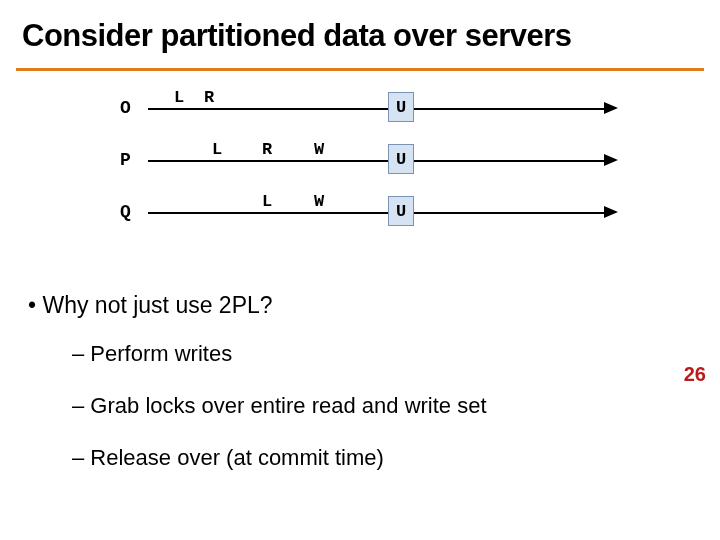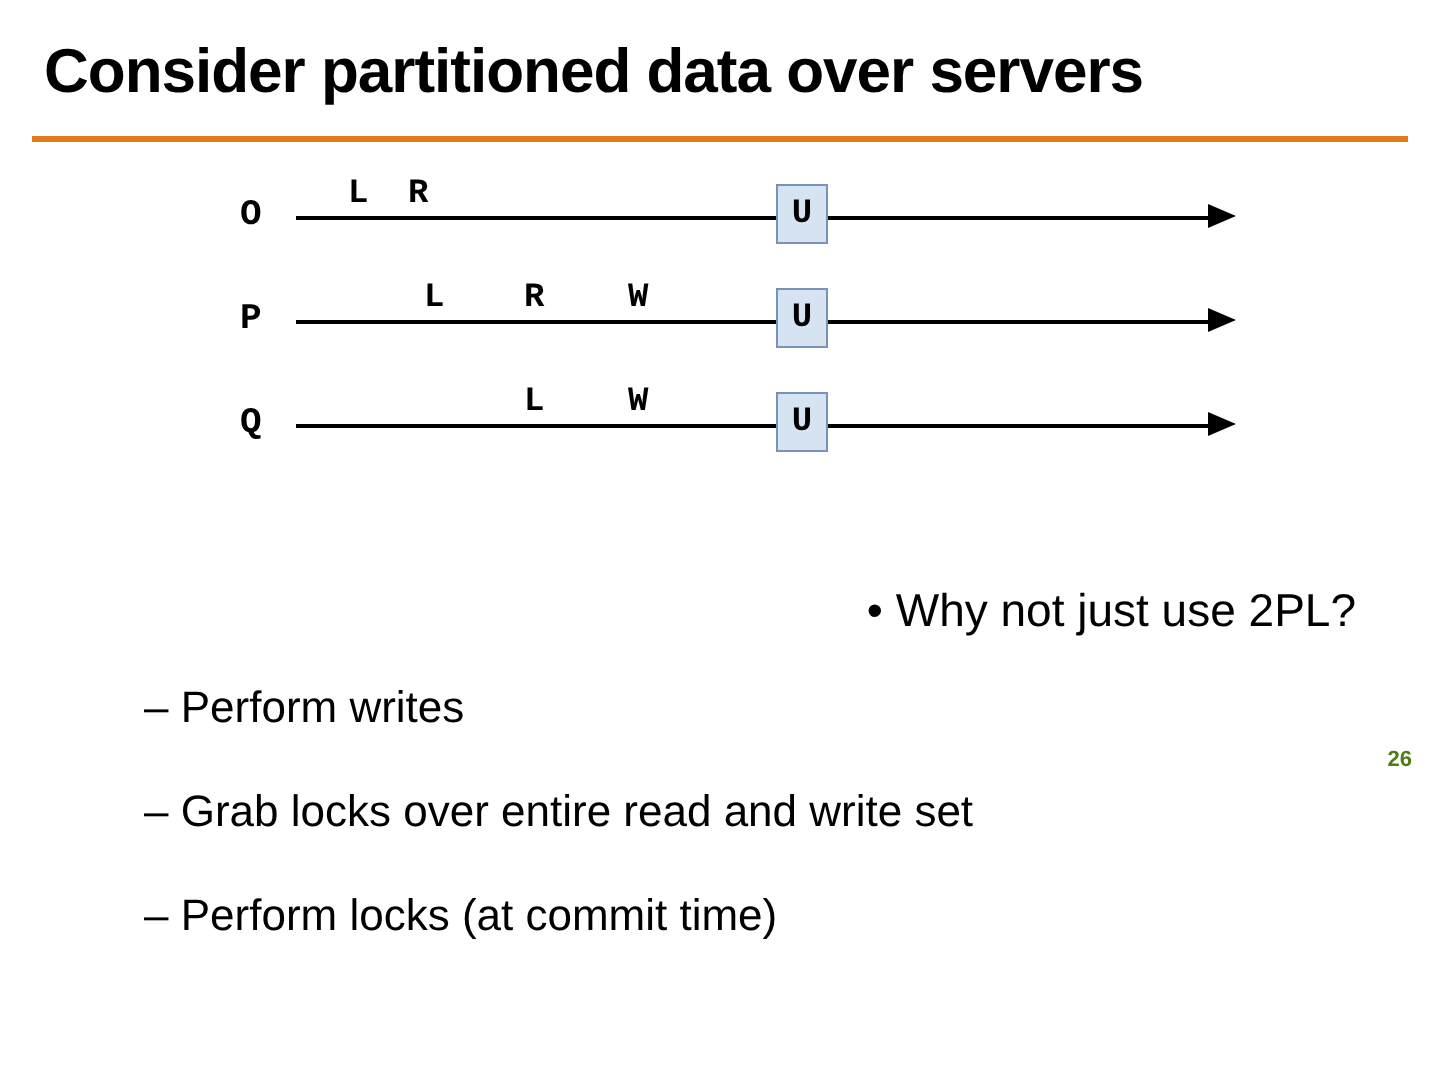--- a/index.html
+++ b/index.html
@@ -86,39 +86,38 @@
   .body {
     position: absolute;
     left: 28px;
     top: 292px;
     width: 650px;
     font-size: 23px;
   }
   .bullet1 {
     margin: 0 0 22px 0;
     font-size: 23px;
-    text-align: right;
   }
   .bullet2 {
     margin: 0 0 26px 44px;
     font-size: 22px;
   }
   .dash::before {
     content: "– ";
   }
   .dot::before {
     content: "• ";
   }
   .pagenum {
     position: absolute;
     right: 14px;
     bottom: 10px;
-    font-size: 11px;
+    font-size: 20px;
     font-weight: 700;
-    color: #4d7c0f;
+    color: #b91c1c;
   }
 </style>
 </head>
 <body>
 
 <div class="slide">
 
   <div class="title">Consider partitioned data over servers</div>
   <div class="rule"></div>
 
@@ -145,18 +144,18 @@
     <div class="ev" style="left:140px; top:108px;">L</div>
     <div class="ev" style="left:192px; top:108px;">W</div>
     <div class="u-box" style="left:268px; top:112px;">U</div>
 
   </div>
 
   <div class="body">
     <p class="bullet1 dot"><span>Why not just use 2PL?</span></p>
     <p class="bullet2 dash"><span>Perform writes</span></p>
     <p class="bullet2 dash"><span>Grab locks over entire read and write set</span></p>
-    <p class="bullet2 dash"><span>Perform locks (at commit time)</span></p>
+    <p class="bullet2 dash"><span>Release over (at commit time)</span></p>
   </div>
 
   <div class="pagenum">26</div>
 
 </div>
 
 </body></html>

